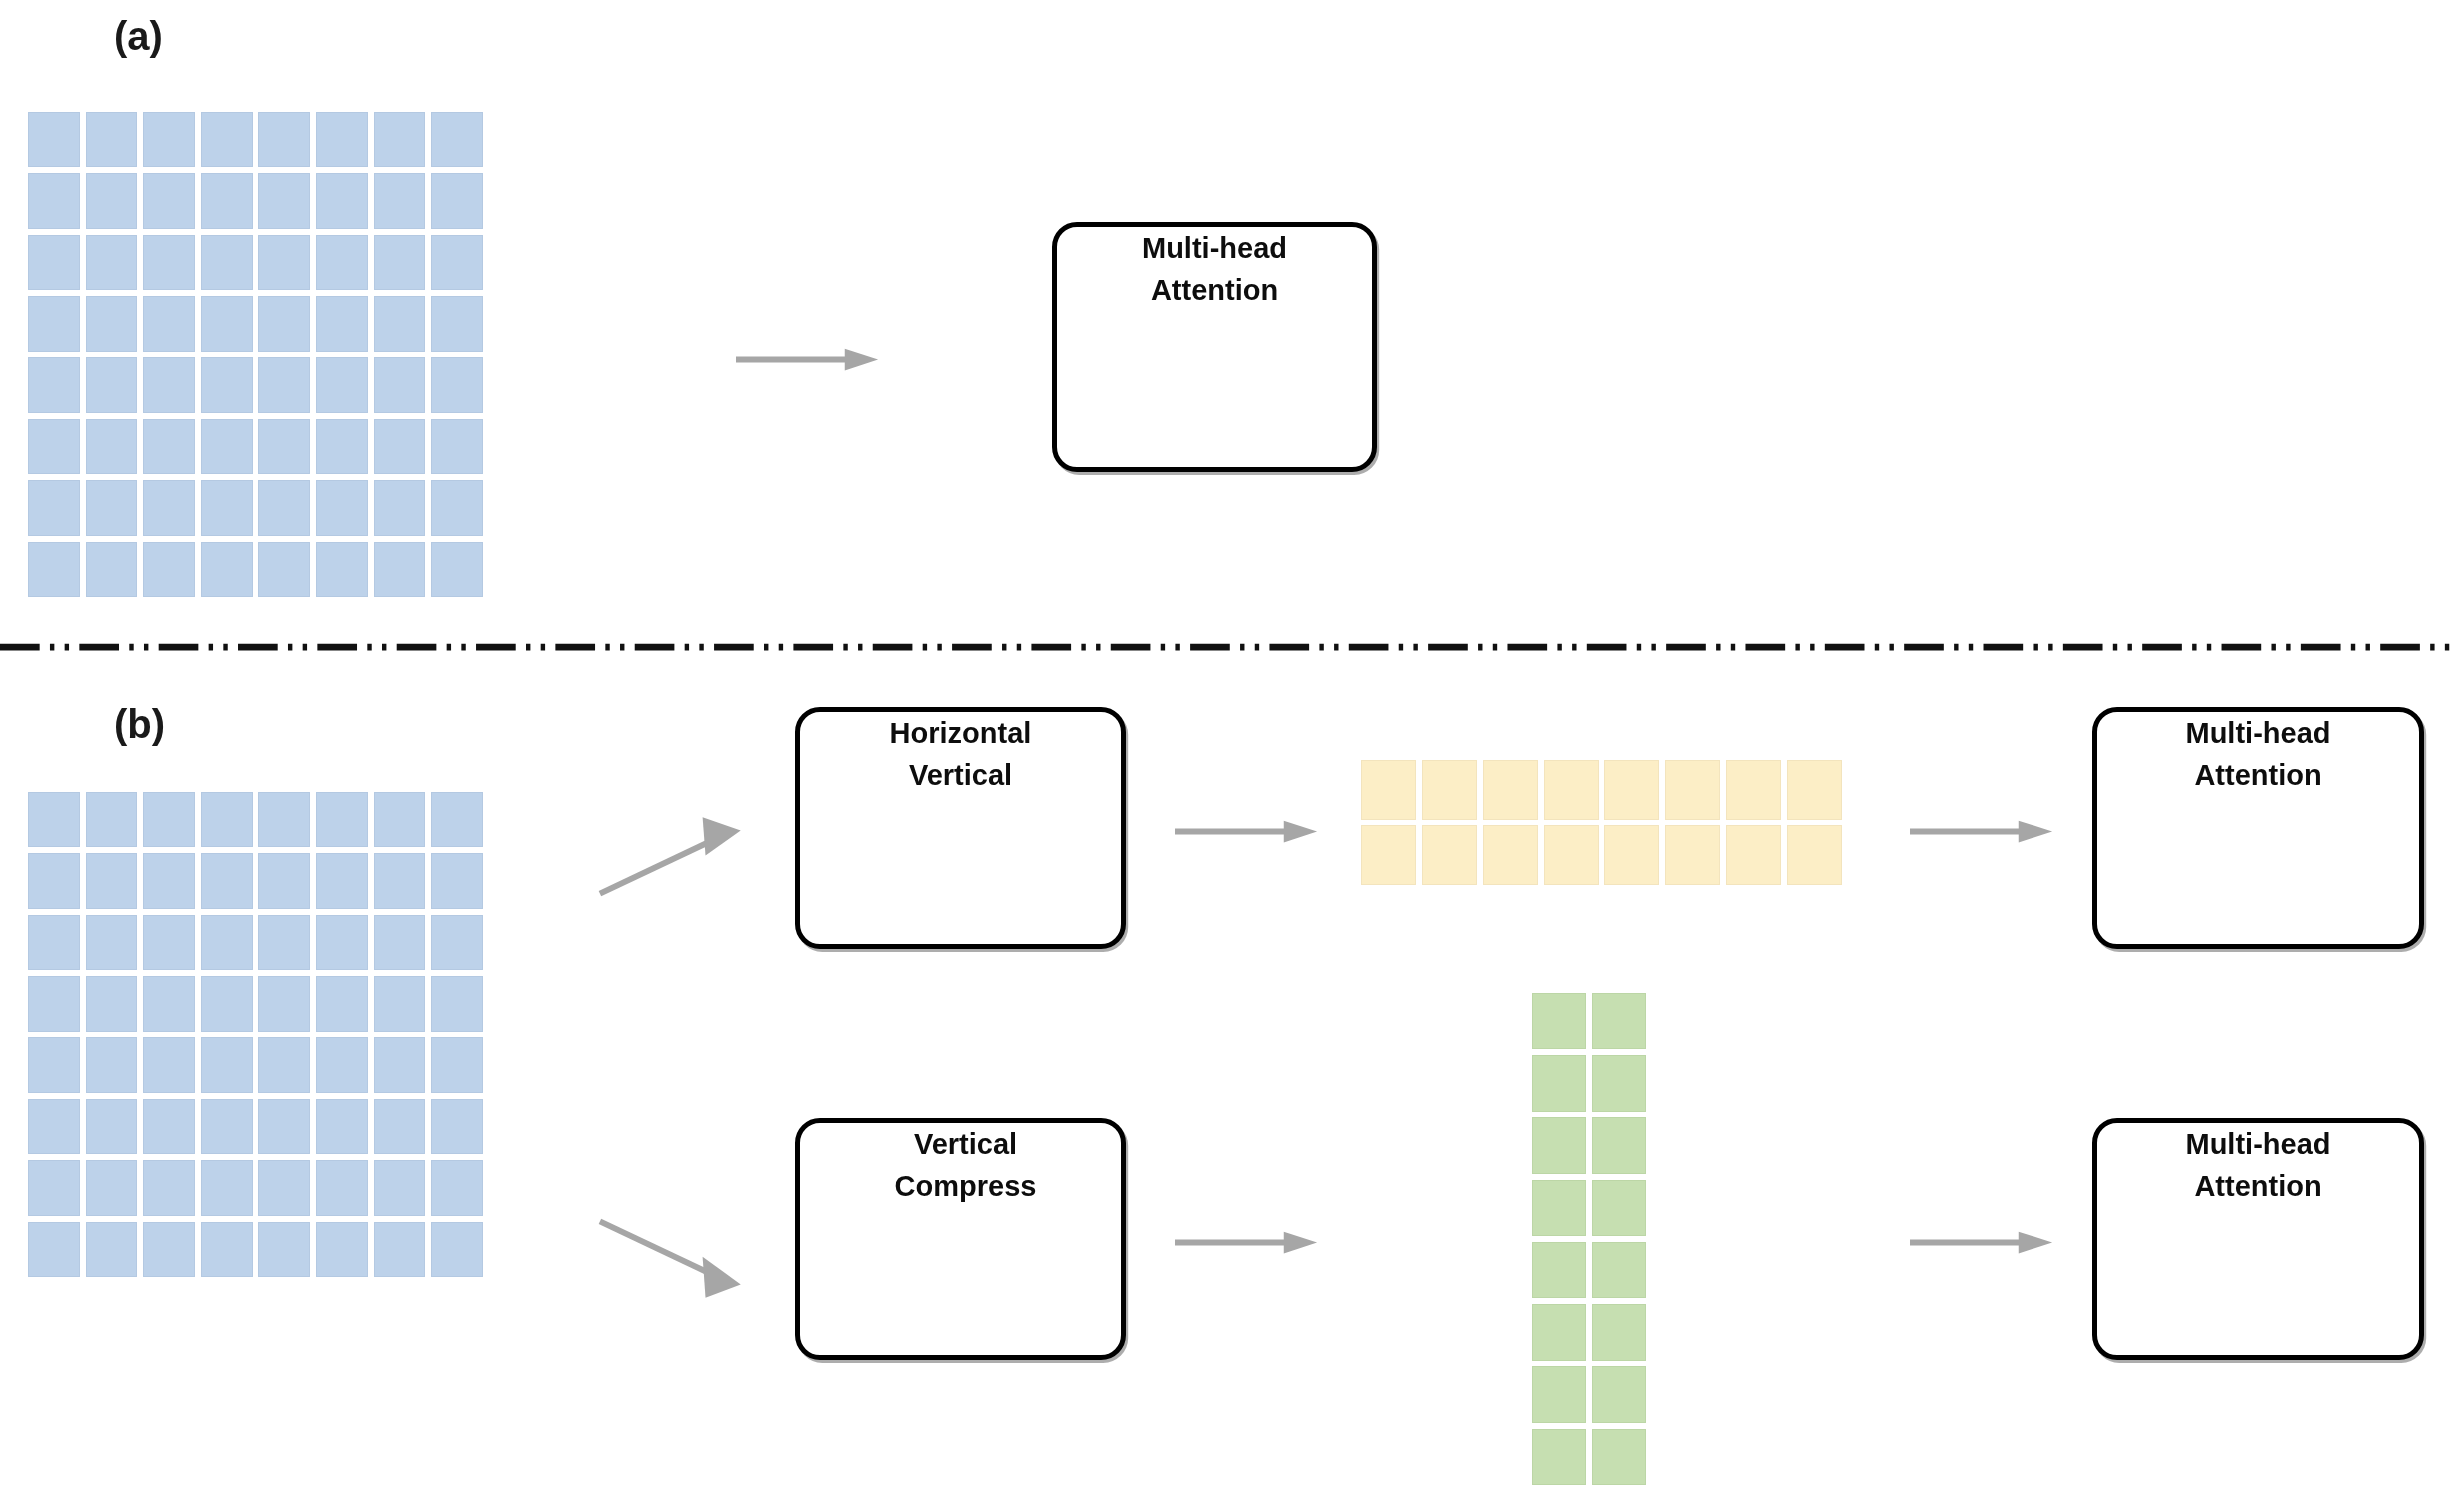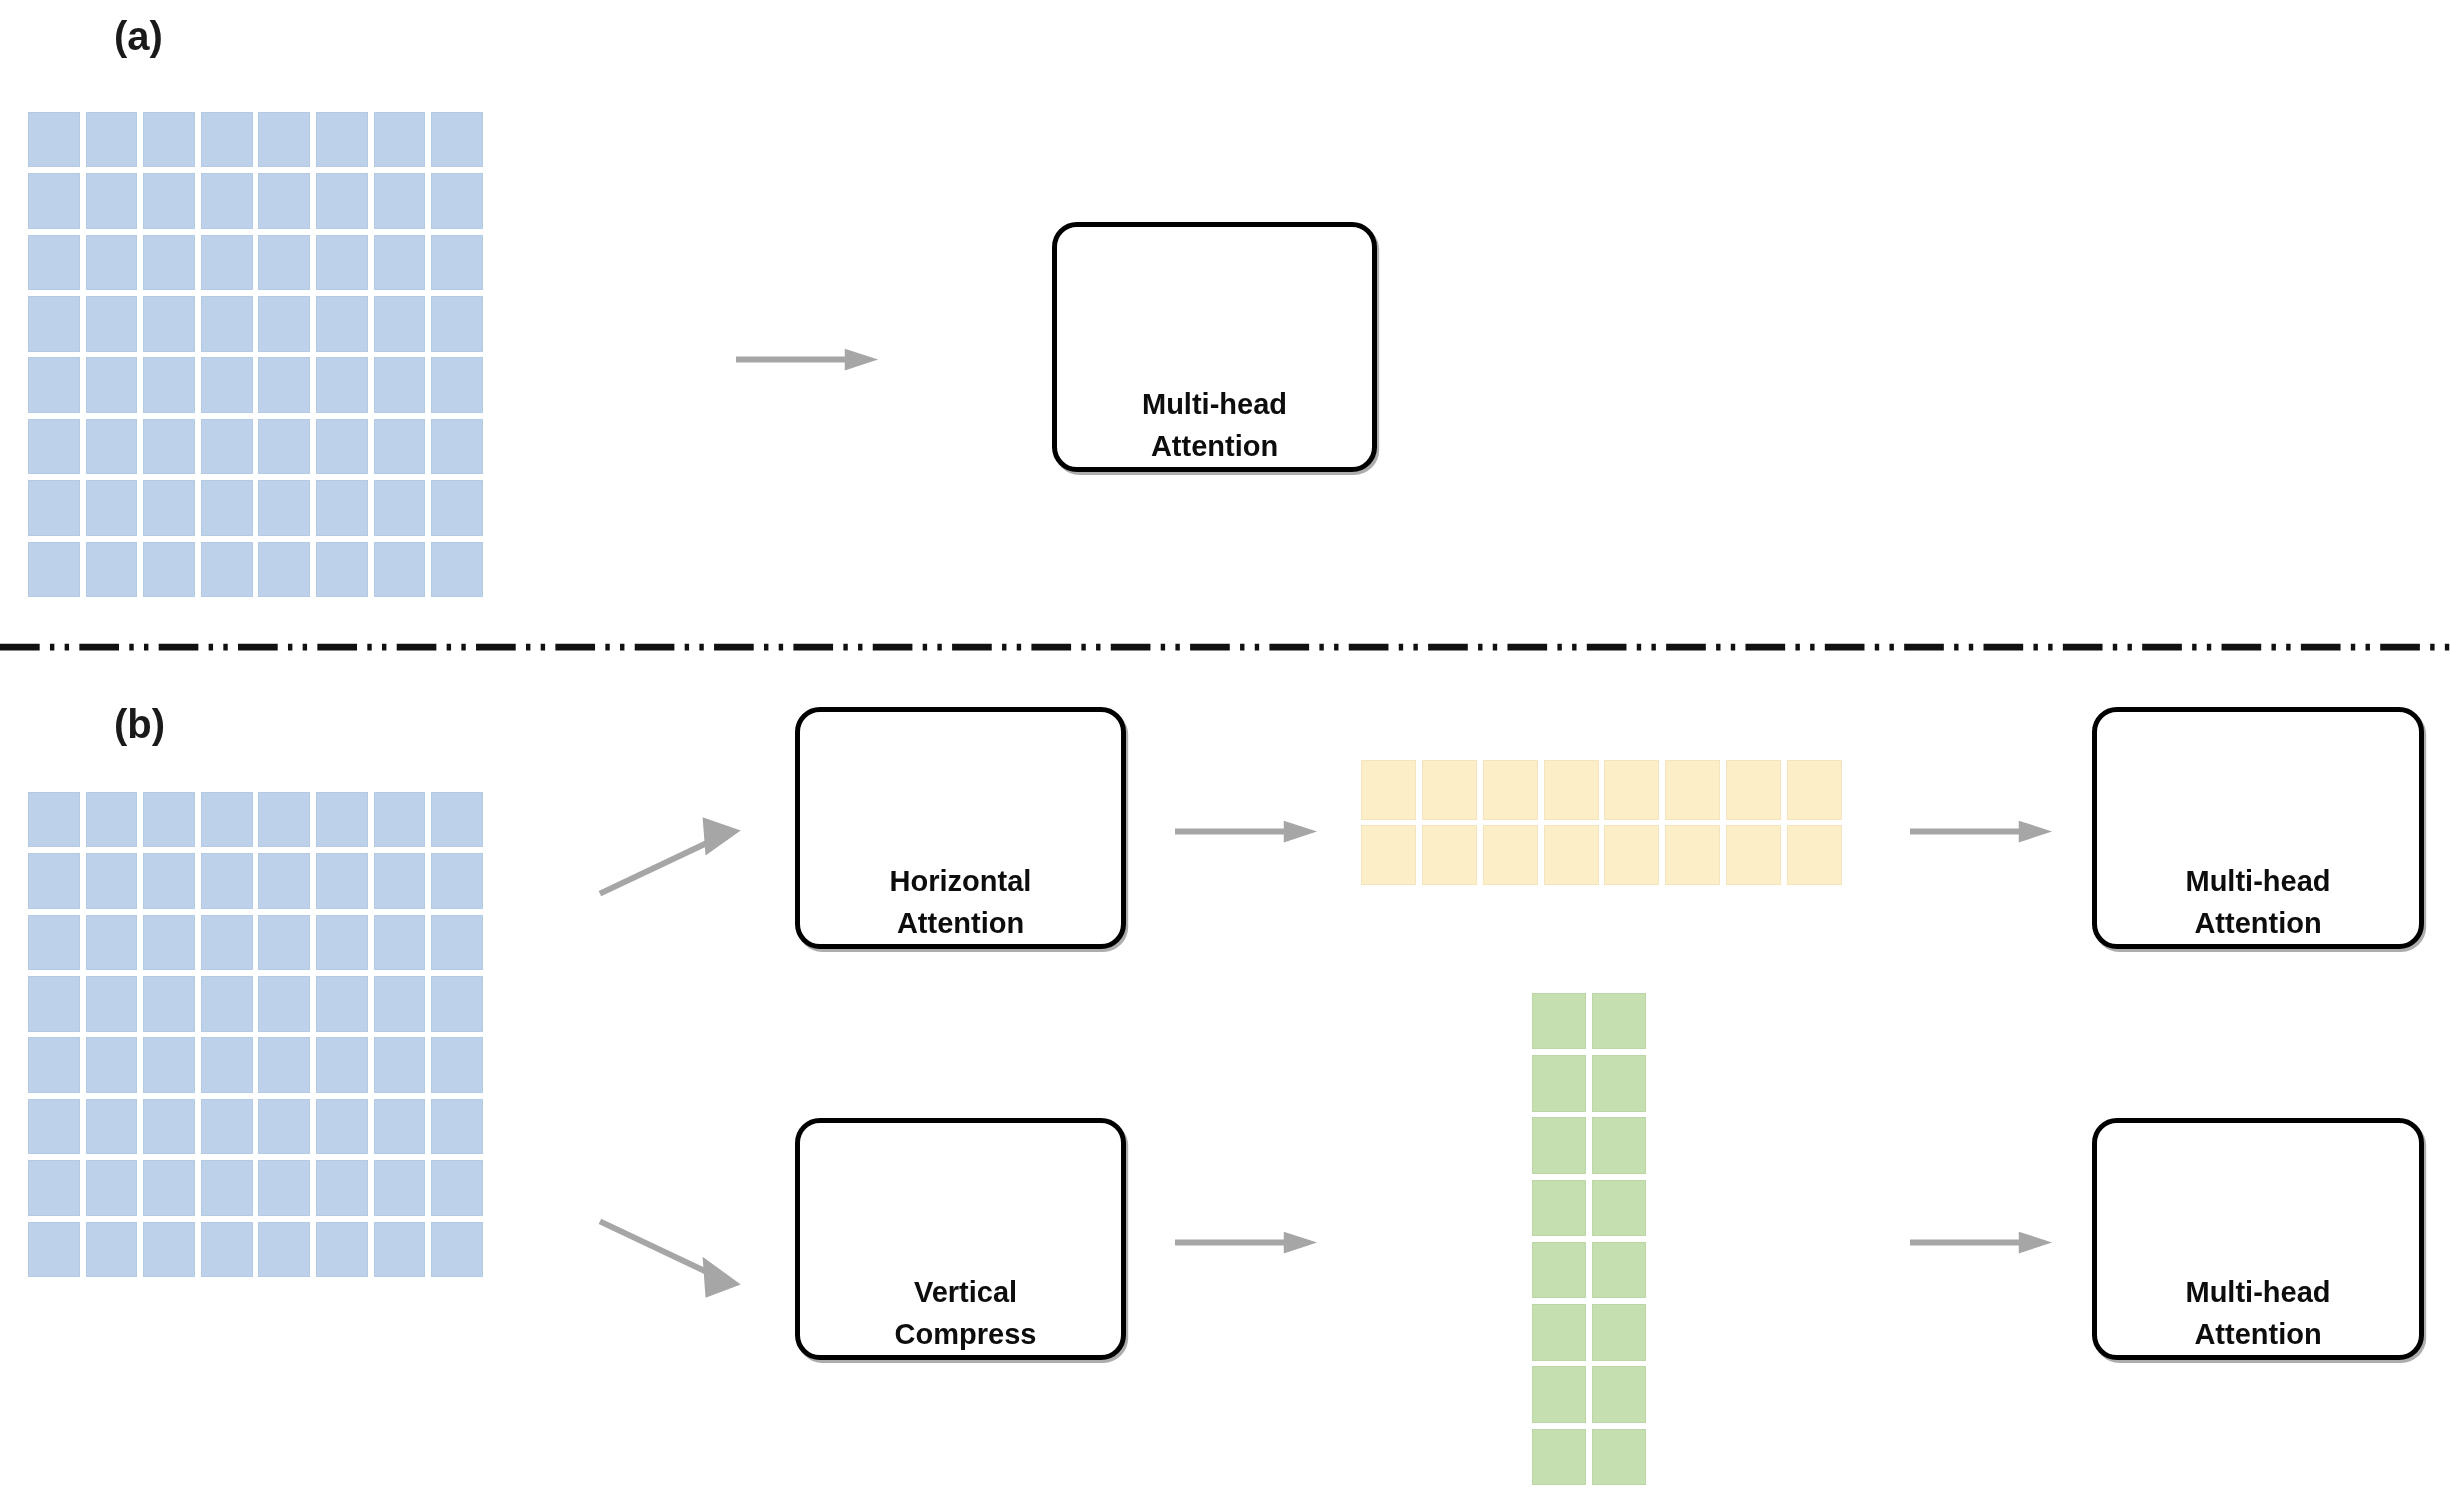--- a/index.html
+++ b/index.html
@@ -45,21 +45,21 @@
   .cell.green { background: #c6dfb1; border-color: #bcd6a6; }
 
   
   .proc-box {
     position: absolute;
     box-sizing: border-box;
     background: #ffffff;
     border: 5.1px solid #000000;
     border-radius: 25px;
     display: flex;
-    align-items: flex-end;
+    align-items: flex-start;
     justify-content: center;
     text-align: center;
     box-shadow: 2.2px 2.9px 0 rgba(0,0,0,0.32);
   }
   .proc-box .proc-text {
     font-family: "Liberation Sans", sans-serif;
     font-weight: bold;
     font-size: 29px;
     line-height: 1.45;
     color: #0d0d0d;
@@ -232,21 +232,21 @@
       <div class="cell blue"></div>
     </div>
 
   <svg class="arrow" style="left:597px; top:801px;" width="154" height="103" viewBox="0 0 210 140">
     <line x1="4" y1="126" x2="152" y2="56" stroke="#a6a6a6" stroke-width="8"></line>
     <polygon points="144,22 196,40 148,74" fill="#a6a6a6"></polygon>
   </svg>
 
   <div class="proc-box" style="left:795px; top:707px; width:331px; height:242px;">
     <span class="proc-text">Horizontal
-Attention</span>
+Vertical</span>
   </div>
 
   <svg class="arrow" style="left:1174px; top:817px;" width="147" height="29" viewBox="0 0 200 40">
     <line x1="0" y1="20" x2="160" y2="20" stroke="#a6a6a6" stroke-width="8"></line>
     <polygon points="150,5 196,20 150,35" fill="#a6a6a6"></polygon>
   </svg>
 
   <div class="grid" id="grid-cream" style="left:1361px; top:760px; width:481px; height:125px;
               grid-template-columns:repeat(8,1fr); grid-template-rows:repeat(2,1fr); gap:5.9px;">
       <div class="cell cream"></div>

